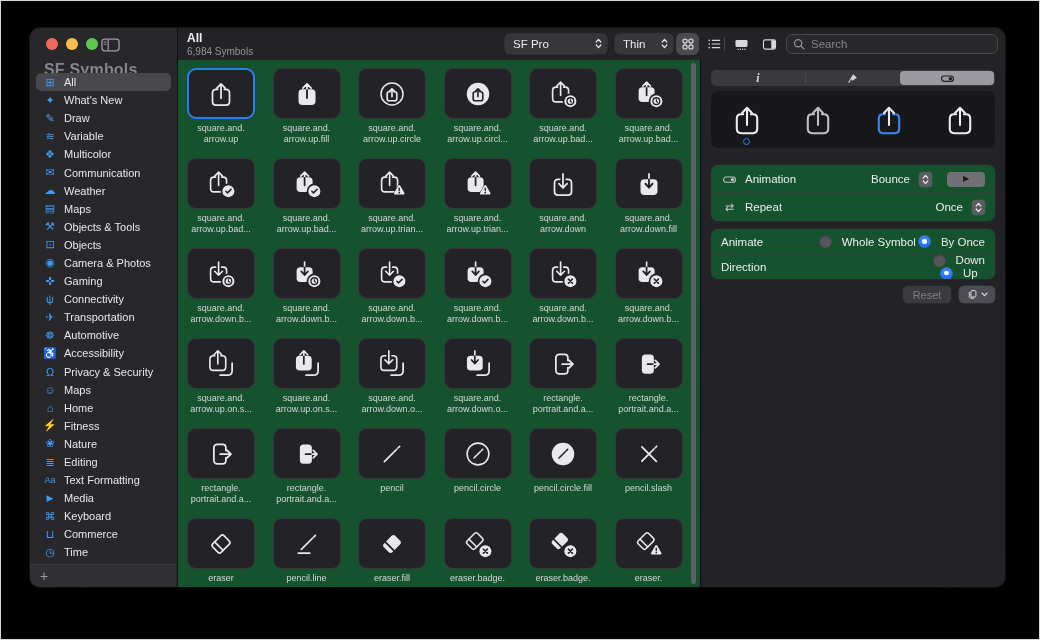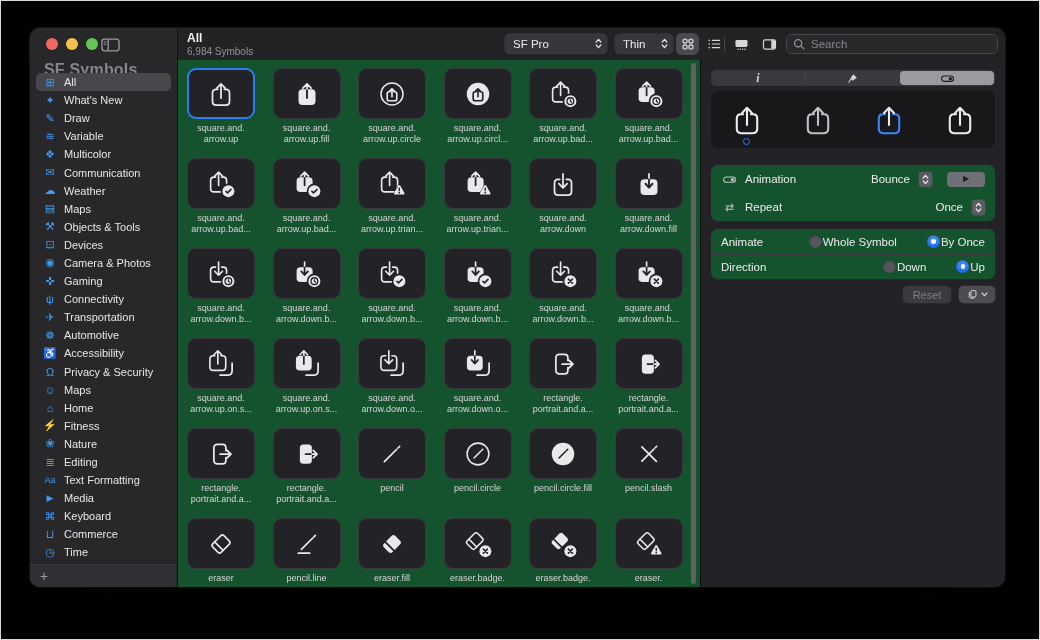--- a/index.html
+++ b/index.html
@@ -63,21 +63,21 @@
   .card .row{display:flex;align-items:center;padding:0 10px;gap:7px;box-sizing:border-box;}
   .card .row + .row{border-top:1px solid #3d3d42;}
   .rlabel{font-size:11.5px;color:#ececef;}
   .ricon{width:17px;display:flex;justify-content:center;align-items:center;color:#c2c2c7;font-size:11px;flex:none;}
   .spacer{flex:1;}
   .value{font-size:11.5px;color:#ececef;}
   .stepper{width:13px;height:15px;background:#5b5b61;border-radius:3.5px;display:flex;align-items:center;
            justify-content:center;margin-left:2px;flex:none;box-shadow:0 0 0 .5px rgba(255,255,255,.1);}
   .playbtn{width:38px;height:15px;background:#707077;border-radius:4px;display:flex;align-items:center;
            justify-content:center;margin-left:8px;color:#1d1d20;font-size:8px;line-height:1;flex:none;}
-  .ropt{display:flex;align-items:center;gap:1px;margin-left:30px;font-size:11.5px;color:#ececef;}
+  .ropt{display:flex;align-items:center;gap:10px;margin-left:2px;font-size:11.5px;color:#ececef;}
   .radio{width:13px;height:13px;border-radius:50%;background:#55555b;box-shadow:inset 0 1px 2px rgba(0,0,0,.35);flex:none;}
   .radio.sel{background:linear-gradient(#4f93f8,#1a6bf2);}
   .radio.sel::after{content:'';display:block;width:4.5px;height:4.5px;background:#fff;border-radius:50%;margin:4.25px auto 0;}
   .btnrow{position:absolute;top:226px;right:10px;display:flex;gap:8px;}
   .resetbtn{width:48px;height:17px;background:#3a3a3f;border-radius:5px;color:#7e7e85;font-size:11px;
             display:flex;align-items:center;justify-content:center;box-shadow:0 0 0 .5px rgba(255,255,255,.07);}
   .exportbtn{width:36px;height:17px;background:#4c4c52;border-radius:5px;display:flex;align-items:center;
              justify-content:center;gap:3px;box-shadow:0 0 0 .5px rgba(255,255,255,.12);}
 </style>
 </head>
@@ -132,21 +132,21 @@
           <div class="sb-item">
             <span class="sb-ico">▤</span>
             <span>Maps</span>
           </div>
           <div class="sb-item">
             <span class="sb-ico">⚒</span>
             <span>Objects &amp; Tools</span>
           </div>
           <div class="sb-item">
             <span class="sb-ico">⊡</span>
-            <span>Devices</span>
+            <span>Objects</span>
           </div>
           <div class="sb-item">
             <span class="sb-ico">◉</span>
             <span>Camera &amp; Photos</span>
           </div>
           <div class="sb-item">
             <span class="sb-ico">✜</span>
             <span>Gaming</span>
           </div>
           <div class="sb-item">
@@ -1027,21 +1027,21 @@
               </span>
               <span class="ropt">
                 <span class="radio sel"></span>
                 <span>By Once</span>
               </span>
             </span>
         </div>
         <div class="row" style="height:24px;">
           <span class="rlabel">Direction</span>
           <span class="spacer"></span>
-          <span id="directionOptions" style="display:flex;align-items:center;">
+          <span id="directionOptions" style="display:flex;align-items:center;flex-direction:column;">
               <span class="ropt">
                 <span class="radio"></span>
                 <span>Down</span>
               </span>
               <span class="ropt">
                 <span class="radio sel"></span>
                 <span>Up</span>
               </span>
             </span>
         </div>

